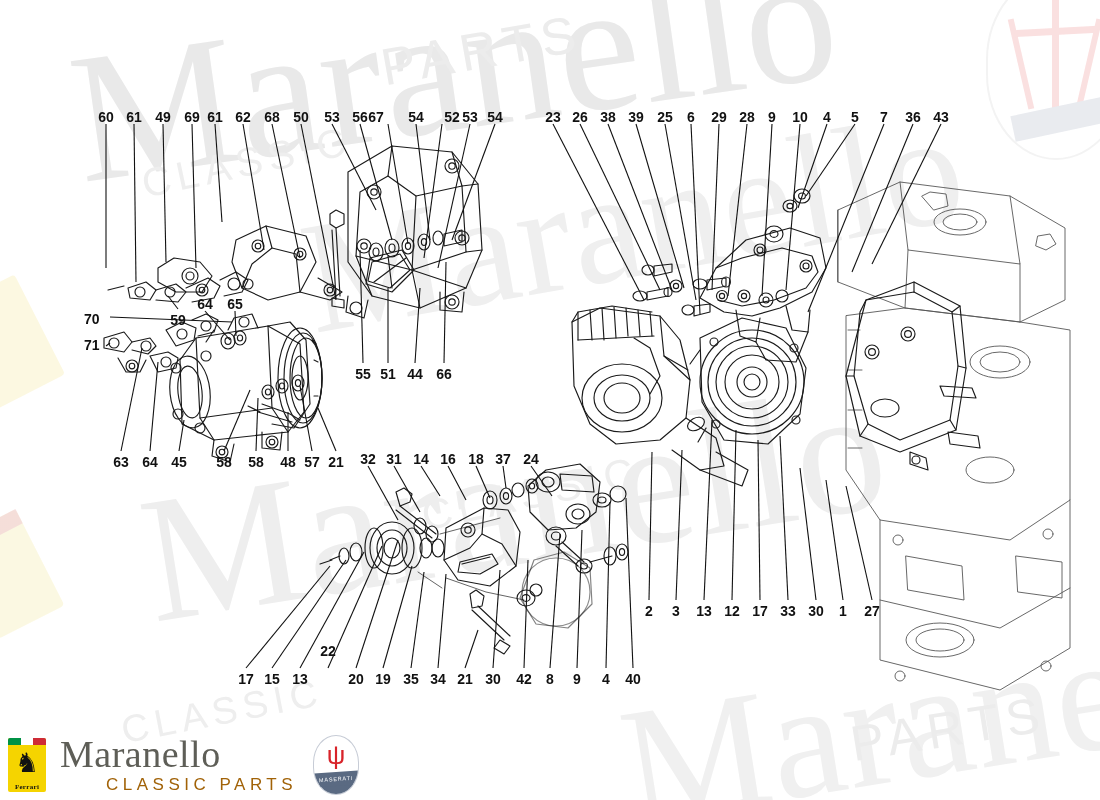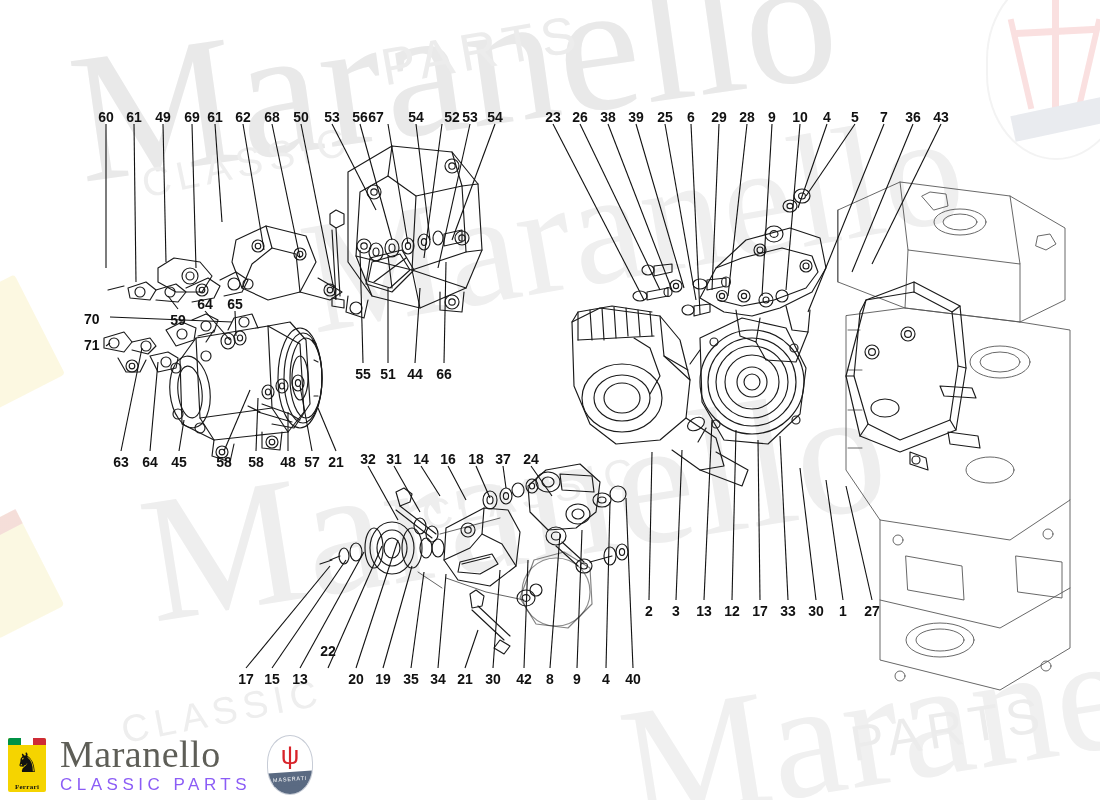--- a/index.html
+++ b/index.html
@@ -186,23 +186,24 @@
   .brand-main {
     font-family: "Liberation Serif", serif;
     font-size: 38px;
     color: #5e5e57;
     line-height: 1.02;
     letter-spacing: .5px;
   }
   .brand-sub {
     font-family: "Liberation Sans", sans-serif;
     font-size: 17px;
-    color: #8b5cf6;
+    color: #a16207;
     letter-spacing: 4.5px;
     margin-top: 2px;
+    margin-left: 46px;
   }
   .maserati-badge {
     width: 44px;
     height: 58px;
     border-radius: 50% / 46%;
     background: #ffffff;
     border: 1px solid #c7ccd6;
     position: relative;
     overflow: hidden;
     flex: none;

